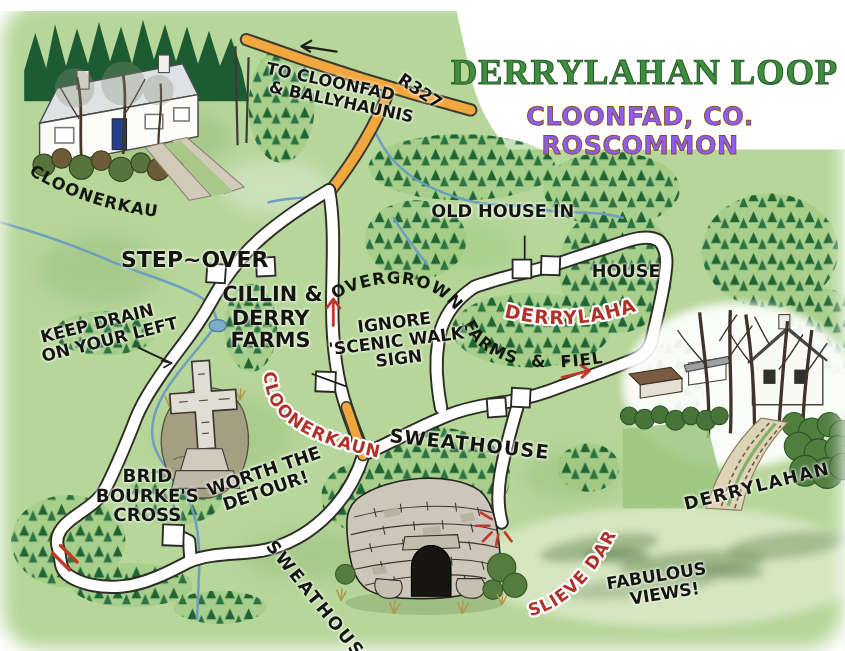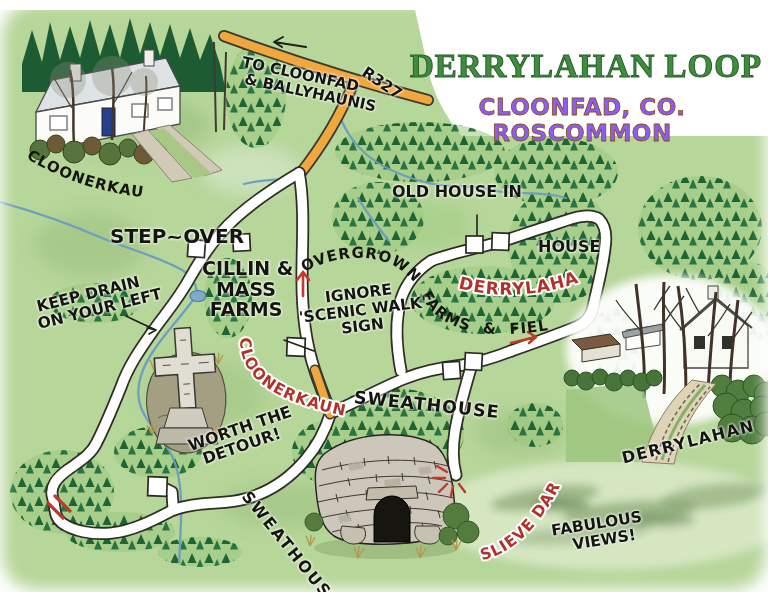--- a/index.html
+++ b/index.html
@@ -372,41 +372,46 @@
   <div class="ln" style="padding-left:6px;">&amp; BALLYHAUNIS</div>
 </div>
 <div class="lbl" style="left:368px;top:64px;font-size:15.5px;transform:rotate(34deg);">R327</div>
 
 <div class="lbl ctr" style="left:96px;top:226px;width:104px;font-size:20px;margin-left:14px;">
   <div class="ln">STEP~OVER</div>
 </div>
 
 <div class="lbl ctr" style="left:202px;top:258px;width:88px;font-size:19px;">
   <div class="ln">CILLIN &amp;</div>
-  <div class="ln">MASS</div>
+  <div class="ln">DERRY</div>
   <div class="ln">FARMS</div>
 </div>
 
 <div class="lbl ctr" style="left:388px;top:183px;width:134px;font-size:16px;text-align:right;">
   <div class="ln">OLD HOUSE IN</div>
 </div>
 
 <div class="lbl" style="left:504px;top:238px;font-size:16px;margin-left:34px;">HOUSE</div>
 
 <div class="lbl ctr" style="left:32px;top:300px;width:112px;font-size:15.5px;transform:rotate(-14deg);">
   <div class="ln">KEEP DRAIN</div>
   <div class="ln">ON YOUR LEFT</div>
 </div>
 
 <div class="lbl ctr" style="left:296px;top:293px;width:124px;font-size:15.5px;transform:rotate(-7deg);">
   <div class="ln">IGNORE</div>
   <div class="ln">'SCENIC WALK'</div>
   <div class="ln">SIGN</div>
 </div>
 
+<div class="lbl ctr" style="left:78px;top:424px;width:112px;font-size:16.5px;">
+  <div class="ln">BRID</div>
+  <div class="ln">BOURKE'S</div>
+  <div class="ln">CROSS</div>
+</div>
 
 <div class="lbl ctr" style="left:186px;top:438px;width:100px;font-size:16px;transform:rotate(-19deg);">
   <div class="ln">WORTH THE</div>
   <div class="ln">DETOUR!</div>
 </div>
 
 <div class="lbl" style="left:355px;top:388px;font-size:17.5px;letter-spacing:1px;transform:rotate(6deg);">SWEATHOUSE</div>
 
 
 <div class="lbl" style="left:252px;top:488px;font-size:16px;letter-spacing:2px;transform:rotate(51deg);">SWEATHOUSE</div>

